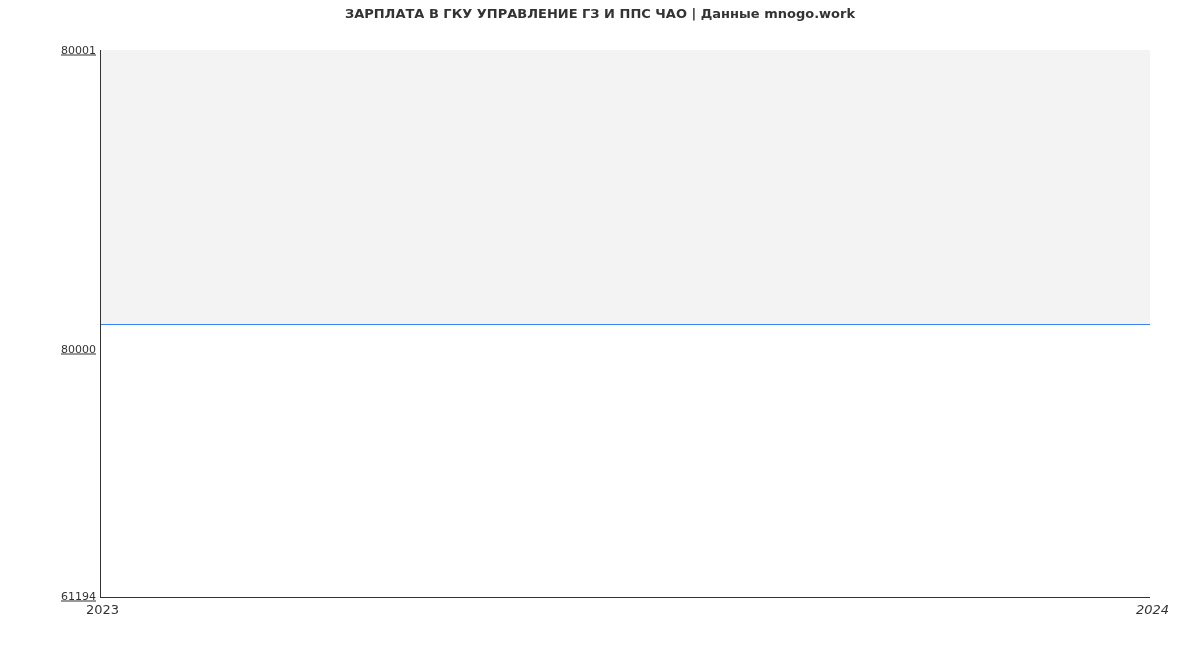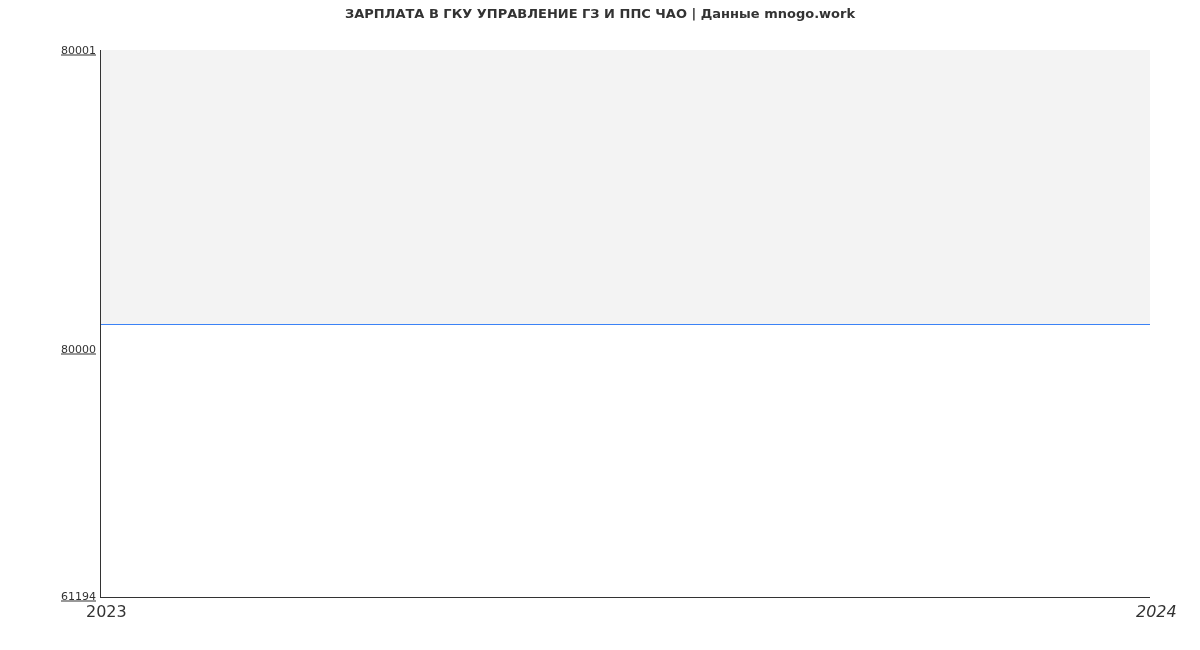--- a/index.html
+++ b/index.html
@@ -58,21 +58,21 @@
     font-size: 11px;
     color: #333;
     transform: translateY(-50%);
     text-align: right;
     width: 90px;
     text-decoration: underline;
   }
   .x-tick {
     position: absolute;
     top: 602px;
-    font-size: 16px;
+    font-size: 13px;
     color: #333;
   }
 </style>
 </head>
 <body>
 
 <div class="chart">
   <div class="title">ЗАРПЛАТА В ГКУ УПРАВЛЕНИЕ ГЗ И ППС ЧАО | Данные mnogo.work</div>
 
   <div class="plot-area">

